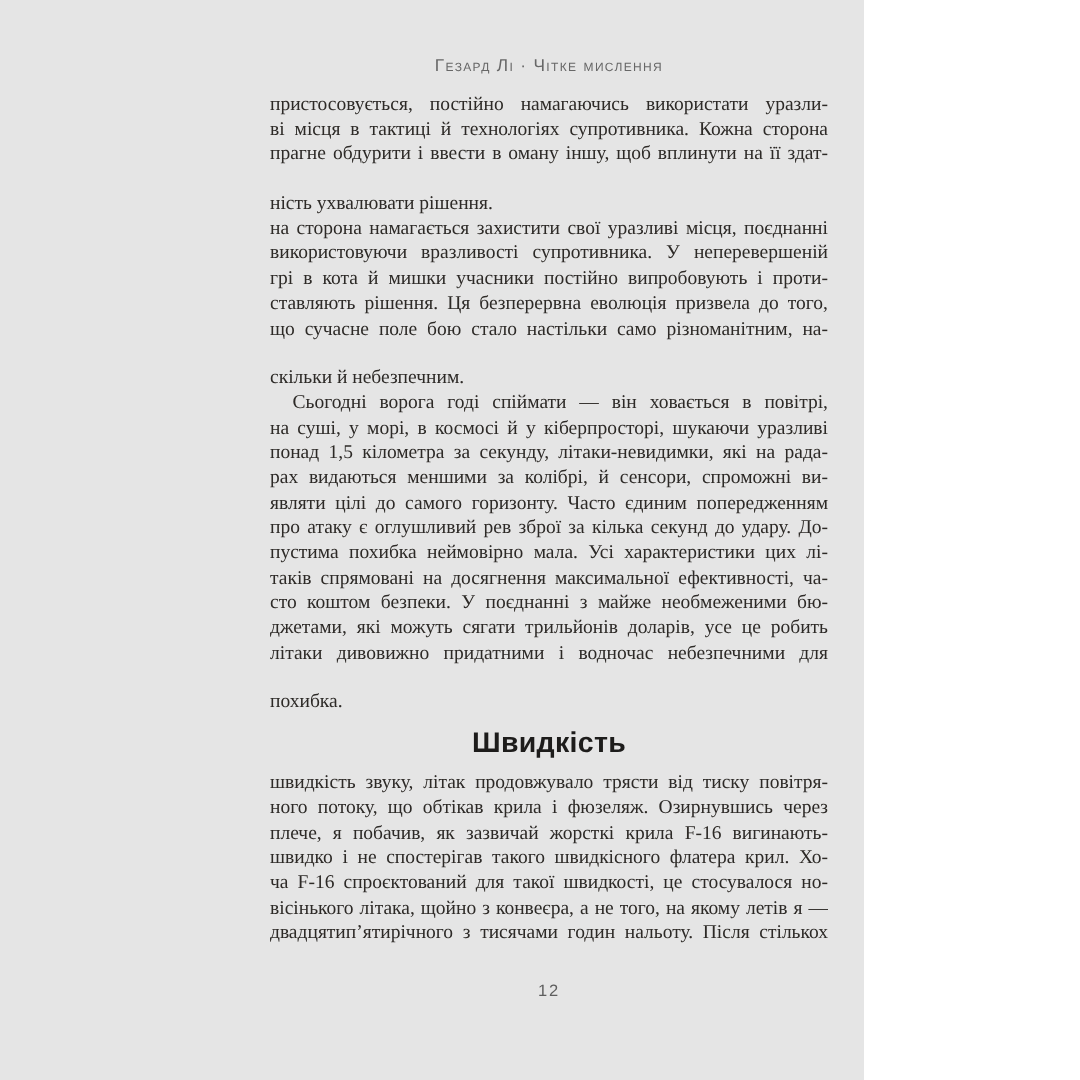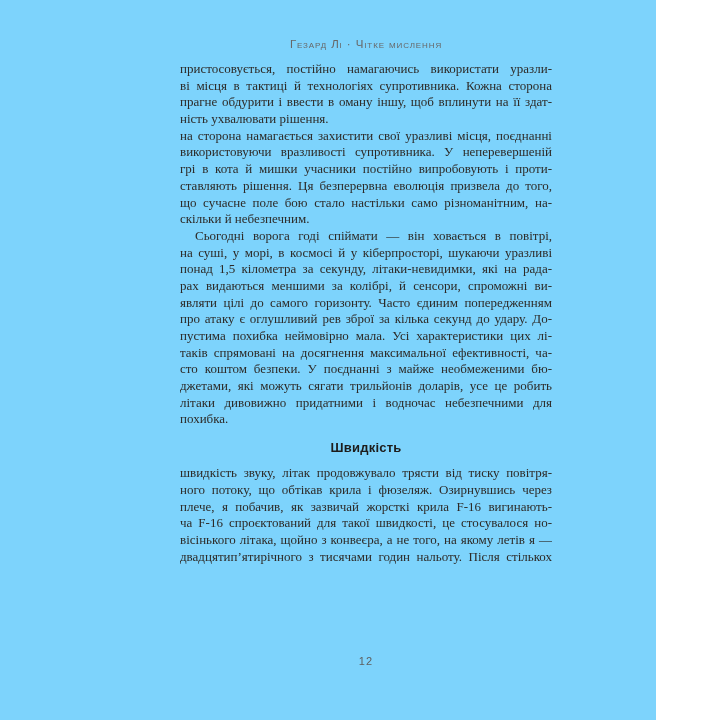--- a/index.html
+++ b/index.html
@@ -2,23 +2,23 @@
 <html lang="uk"><head>
 <meta charset="utf-8">
 <style>
   html, body {
     margin: 0;
     padding: 0;
     background: #ffffff;
   }
   .page {
     position: relative;
-    width: 656px;
+    width: 576px;
     height: 720px;
-    background: #7dd3fc;
+    background: #e5e5e5;
     overflow: hidden;
     font-family: "Liberation Serif", serif;
   }
   .running-header {
     position: absolute;
     top: 38px;
     left: 180px;
     width: 372px;
     text-align: center;
     font-family: "Liberation Sans", sans-serif;
@@ -37,26 +37,26 @@
     line-height: 16.7px;
   }
   .para { margin: 0; }
   .line {
     height: 16.7px;
     overflow: hidden;
     text-align: justify;
     text-align-last: justify;
   }
   .line.indent { text-indent: 15px; }
-  .line.endpara { text-align-last: left; }
+  .line.endpara { text-align-last: left; margin-top: 16px; }
   .section-heading {
     margin: 11px 0 9px 0;
     font-family: "Liberation Sans", sans-serif;
     font-weight: bold;
-    font-size: 13px;
+    font-size: 19px;
     line-height: 17px;
     text-align: center;
     letter-spacing: 0.2px;
     color: #1d1c1b;
   }
   .page-number {
     position: absolute;
     top: 655px;
     left: 180px;
     width: 372px;
@@ -107,20 +107,21 @@
         </div>
       </div>
 
     <h2 class="section-heading">Швидкість</h2>
 
     <div>
         <div class="para">
           <div class="line">швидкість звуку, літак продовжувало трясти від тиску повітря-</div>
           <div class="line">ного потоку, що обтікав крила і фюзеляж. Озирнувшись через</div>
           <div class="line">плече, я побачив, як зазвичай жорсткі крила F-16 вигинають-</div>
+          <div class="line">швидко і не спостерігав такого швидкісного флатера крил. Хо-</div>
           <div class="line">ча F-16 спроєктований для такої швидкості, це стосувалося но-</div>
           <div class="line">вісінького літака, щойно з конвеєра, а не того, на якому летів я —</div>
           <div class="line">двадцятип’ятирічного з тисячами годин нальоту. Після стількох</div>
         </div>
       </div>
 
   </div>
 
   <div class="page-number">12</div>
 

